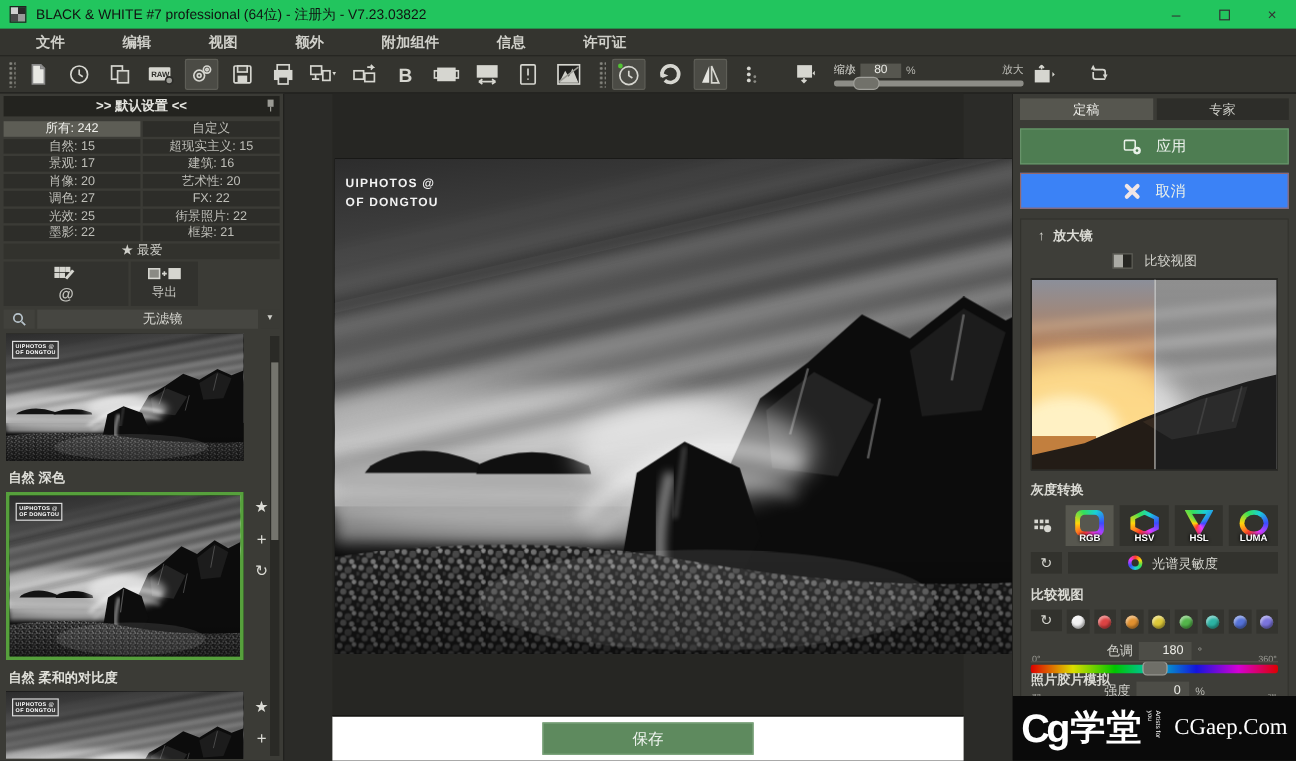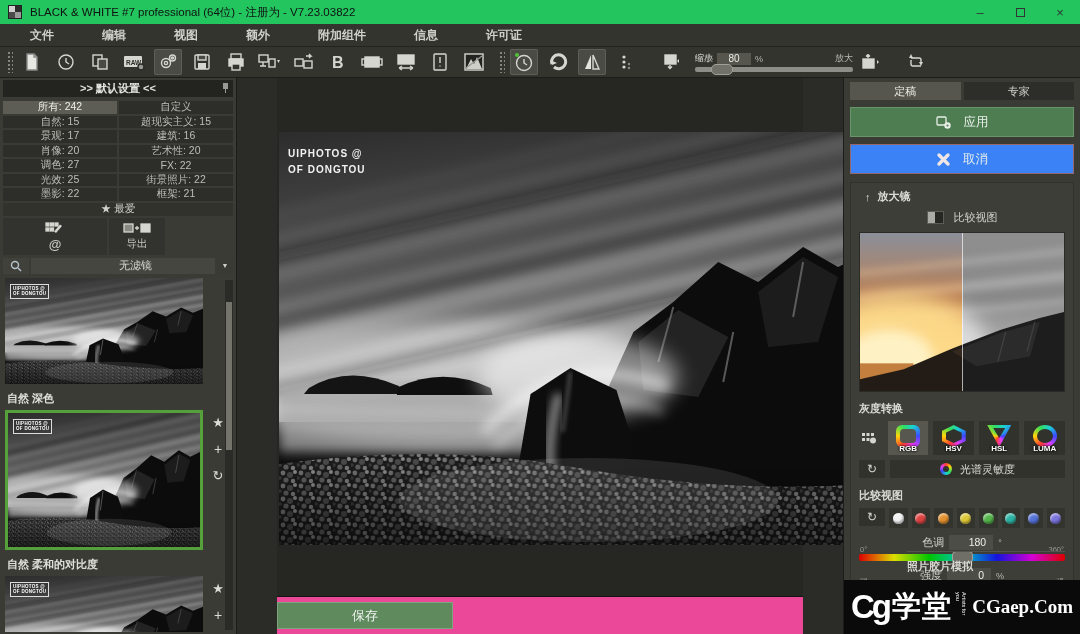--- a/index.html
+++ b/index.html
@@ -67,21 +67,21 @@
   .lp-scroll { position:absolute; right:0; top:2px; bottom:2px; width:8px; background:#2a2a26; }
   .lp-scroll-thumb { position:absolute; left:1px; right:1px; top:22px; height:148px; background:#74746d; }
 
   
   .center-col { width:598px; display:flex; flex-direction:column; }
   .canvas { height:519px; background:#262623; position:relative; border-bottom:1px solid #141412; }
   .photo { position:absolute; left:2px; top:54px; width:589px; height:413px; background:#0d0d0d; }
   .photo svg { width:100%; height:100%; display:block; }
   .photo-wm { position:absolute; left:9px; top:14px; font-family:"DejaVu Sans Mono",monospace; font-size:10px; font-weight:bold;
     color:#f2f2f2; letter-spacing:1px; line-height:1.55; }
-  .bottombar { height:37px; background:#ec4899; display:flex; align-items:center; justify-content:flex-start; }
+  .bottombar { height:37px; background:#ffffff; display:flex; align-items:center; justify-content:center; }
   .save-btn { width:176px; height:27px; background:#5e8a5e; border:1px solid #7da57d; color:#eef3ee; font-size:13px;
     display:flex; align-items:center; justify-content:center; }
 
   
   .right-panel { width:237px; background:#3b3b36; border-left:1px solid #1c1c19; position:relative; padding:4px 6px; }
   .rp-tabs { display:flex; gap:3px; height:18px; }
   .rp-tab { flex:1; display:flex; align-items:center; justify-content:center; font-size:11px; color:#cfcfc9; background:#2d2d29; }
   .rp-tab.sel { background:#56564f; color:#efefeb; }
   .big-btn { margin-top:7px; height:30px; display:flex; align-items:center; justify-content:center; gap:12px; font-size:12.5px; color:#eaf0ea; }
   .apply-btn { background:#4e7d52; border:1px solid #68946b; }
@@ -134,28 +134,28 @@
   .sl-end { position:absolute; bottom:-4px; font-size:7.5px; color:#9c9c96; }
   .sl-end.min { left:1px; } .sl-end.max { right:1px; }
   .sl-value { width:44px; height:15px; background:#4d4d47; color:#eeeee9; font-size:10.5px; line-height:15px; text-align:right; padding-right:7px; }
   .sl-unit { font-size:9px; color:#b8b8b2; }
   .hue-track { height:7px; margin-top:4px; border-radius:2px; position:relative;
     background:linear-gradient(to right,#dd0000,#dddd00 17%,#00c400 34%,#00c4c4 50%,#1414dd 67%,#d400d4 84%,#dd0000); }
   .int-track { height:6px; margin-top:4px; border-radius:2px; position:relative; background:linear-gradient(#dcdcd8,#a4a49e); }
   .track-thumb { position:absolute; top:-3px; width:21px; height:12px; background:#6f6f68; border:1px solid #a2a29c; border-radius:4px; }
   .hue-thumb { left:calc(50% - 10px); }
   .int-thumb { left:2px; top:-4px; }
-  .film-header { position:absolute; left:8px; right:8px; bottom:6px; border-top:1px solid #55554e; padding-top:7px;margin-left:48px; }
+  .film-header { position:absolute; left:8px; right:8px; bottom:6px; border-top:1px solid #55554e; padding-top:7px; }
 
   
   .brand { position:absolute; left:0; right:0; bottom:0; height:54px; background:#0a0a0a; display:flex; align-items:center; padding:0 7px; }
   .brand-cg { font-size:33px; font-weight:bold; color:#fff; letter-spacing:-3px; }
   .brand-cn { font-size:29px; font-weight:bold; color:#fff; margin-left:3px; letter-spacing:1px; }
   .brand-tag { writing-mode:vertical-rl; font-size:5.5px; color:#fff; line-height:1.2; margin-left:2px; height:30px; }
-  .brand-site { margin-left:auto; font-family:"Liberation Serif",serif; font-weight:bold; font-size:19px; color:#fff; }
+  .brand-site { margin-left:auto; font-family:"Liberation Serif",serif; font-weight:normal; font-size:19px; color:#fff; }
 </style>
 </head>
 <body>
 
 <svg width="0" height="0" style="position:absolute">
   <defs>
     <filter id="b2" x="-30%" y="-30%" width="160%" height="160%">
         <feGaussianBlur stdDeviation="2"></feGaussianBlur>
       </filter>
     <filter id="b4" x="-30%" y="-30%" width="160%" height="160%">

